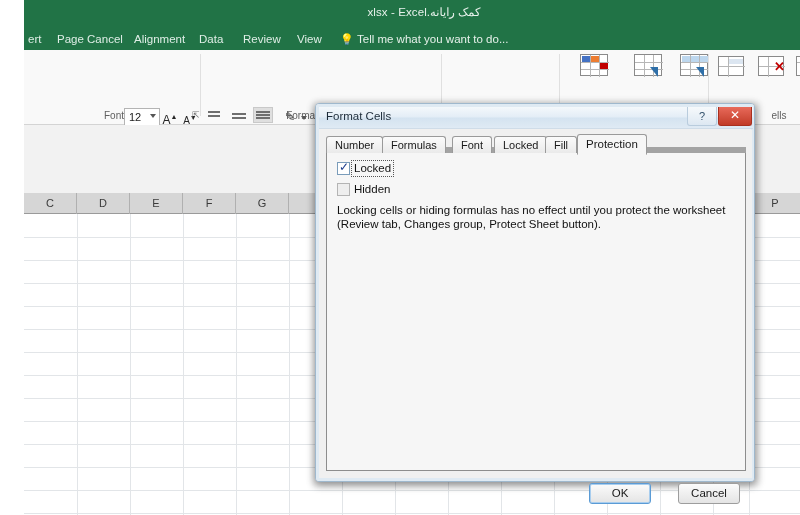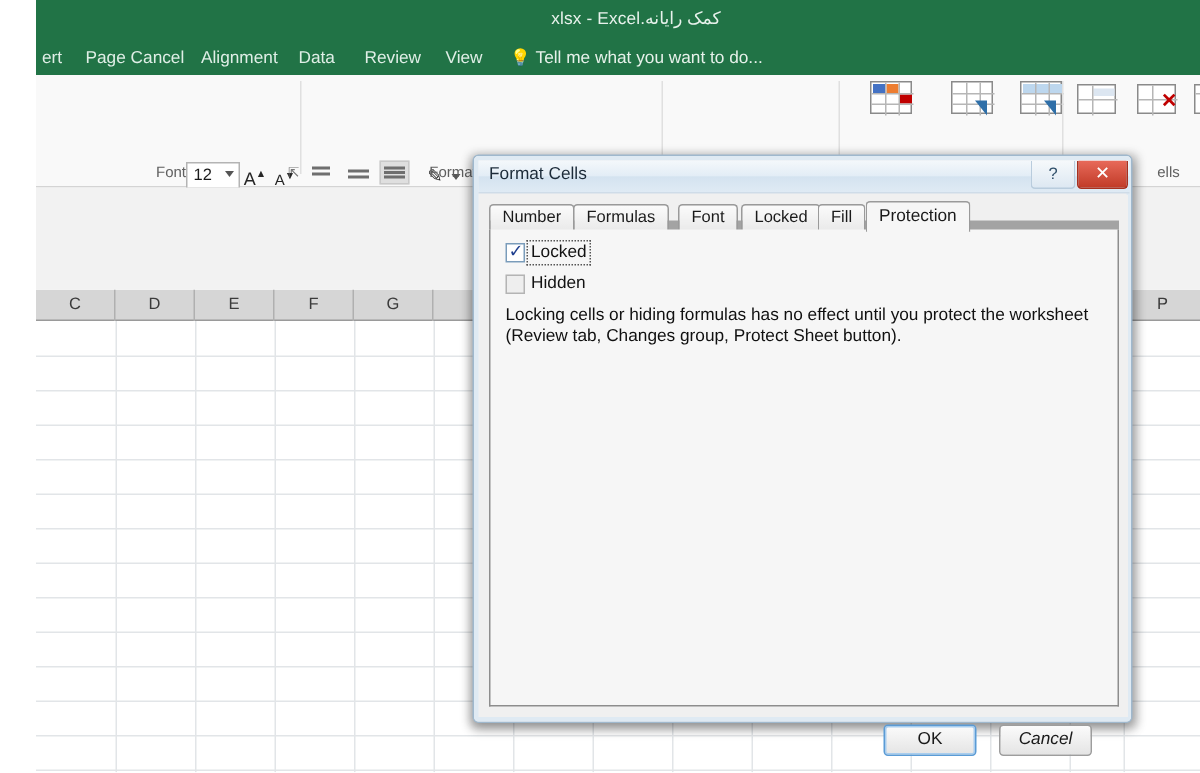--- a/index.html
+++ b/index.html
@@ -284,21 +284,21 @@
   .dbtn {
     position: absolute; top: 0; width: 62px; height: 21px;
     background: linear-gradient(to bottom,#fbfbfb,#e4e4e4);
     border: 1px solid #9d9d9d; border-radius: 3px;
     font-size: 11.5px; color: #1a1a1a; text-align: center; line-height: 19px;
   }
   .dbtn.default {
     border: 1px solid #5b9bd5; box-shadow: 0 0 0 1px #a8cdee inset;
   }
   .dbtn-ok { right: 109px; }
-  .dbtn-cancel { right: 32px; font-style: italic; }
+  .dbtn-cancel { right: 20px; }
 </style>
 </head>
 <body>
 
 <div id="app">
 
   <div class="titlebar">
     <div class="titlebar-text">کمک رایانه.xlsx - Excel</div>
   </div>
 

